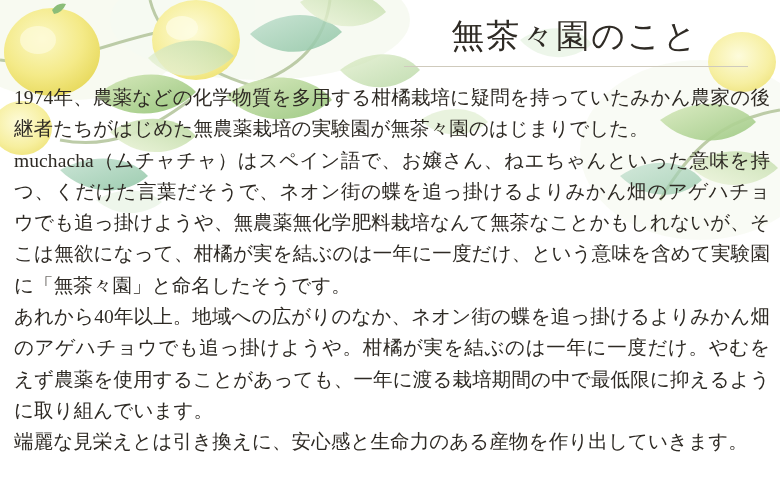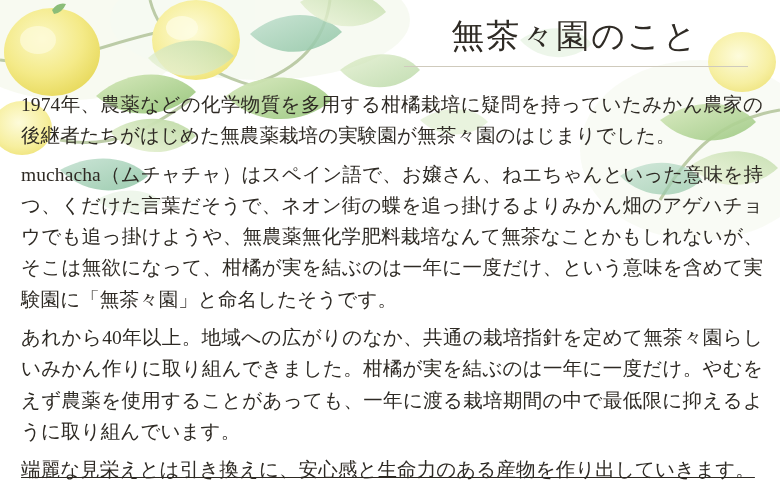--- a/index.html
+++ b/index.html
@@ -65,30 +65,29 @@
     top: 82px;
     width: 756px;
     z-index: 6;
     color: #2e2a24;
     font-family: "Liberation Serif", serif;
     font-size: 19.5px;
     line-height: 31.3px;
     letter-spacing: 0.1px;
   }
   .body-text p {
-    margin: 7px;
+    margin: 0;
     text-align: justify;
     text-justify: inter-character;
   }
   .body-text p + p {
     margin-top: 0;
   }
   .p-last {
     text-align: left;
-    text-decoration: underline;
   }
 </style>
 </head>
 <body>
 
 <div class="page">
 
   <div class="deco">
     <svg width="780" height="250" viewBox="0 0 780 250" xmlns="http://www.w3.org/2000/svg">
       <defs>
@@ -173,17 +172,17 @@
       </g>
     </svg>
   </div>
 
   <div class="heading">無茶々園のこと</div>
   <div class="heading-rule"></div>
 
   <div class="body-text">
     <p>1974年、農薬などの化学物質を多用する柑橘栽培に疑問を持っていたみかん農家の後継者たちがはじめた無農薬栽培の実験園が無茶々園のはじまりでした。</p>
     <p>muchacha（ムチャチャ）はスペイン語で、お嬢さん、ねエちゃんといった意味を持つ、くだけた言葉だそうで、ネオン街の蝶を追っ掛けるよりみかん畑のアゲハチョウでも追っ掛けようや、無農薬無化学肥料栽培なんて無茶なことかもしれないが、そこは無欲になって、柑橘が実を結ぶのは一年に一度だけ、という意味を含めて実験園に「無茶々園」と命名したそうです。</p>
-    <p>あれから40年以上。地域への広がりのなか、共通の栽培指針を定めて無茶々園らしいみかん作りに取り組んできました。柑橘が実を結ぶのは一年に一度だけ。やむをえず農薬を使用することがあっても、一年に渡る栽培期間の中で最低限に抑えるように取り組んでいます。</p>
+    <p>あれから40年以上。地域への広がりのなか、ネオン街の蝶を追っ掛けるよりみかん畑のアゲハチョウでも追っ掛けようや。柑橘が実を結ぶのは一年に一度だけ。やむをえず農薬を使用することがあっても、一年に渡る栽培期間の中で最低限に抑えるように取り組んでいます。</p>
     <p class="p-last">端麗な見栄えとは引き換えに、安心感と生命力のある産物を作り出していきます。</p>
   </div>
 
 </div>
 
 </body></html>

